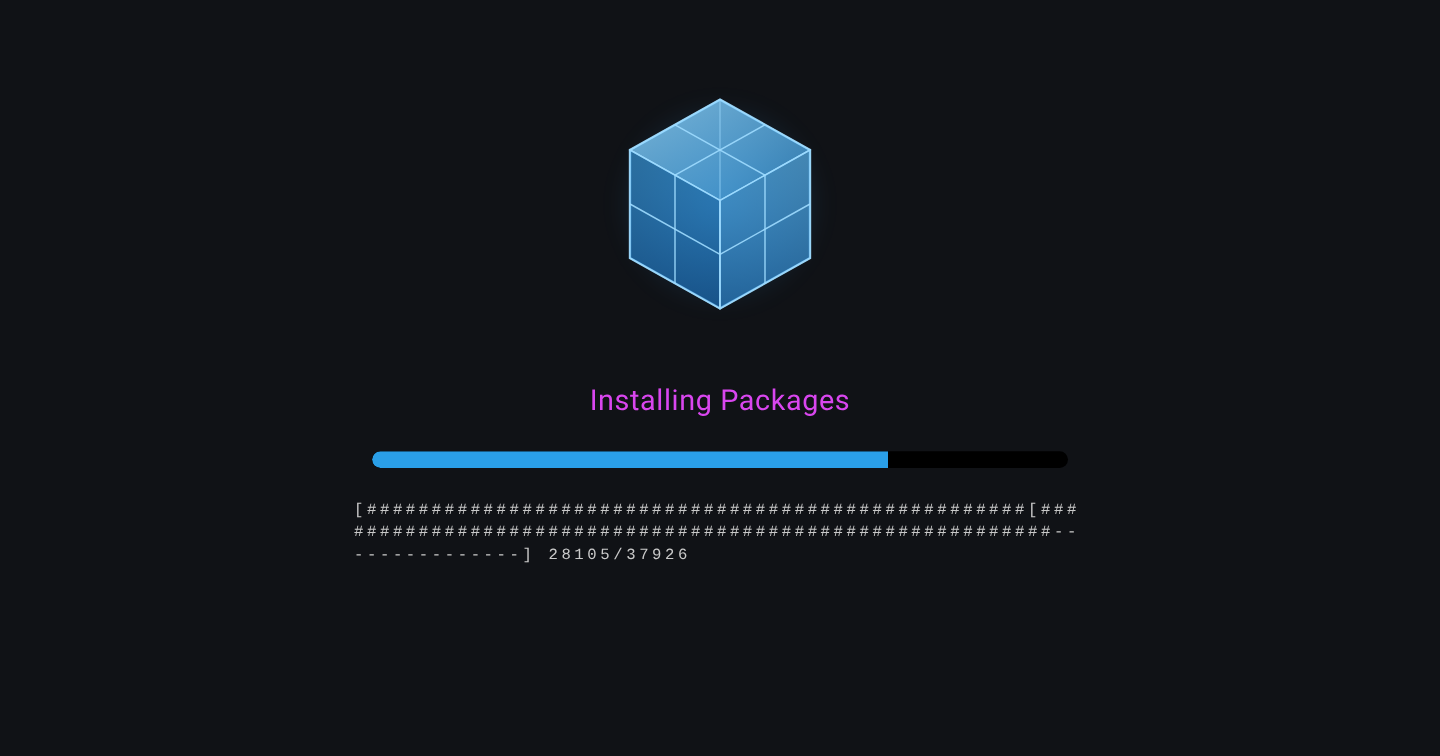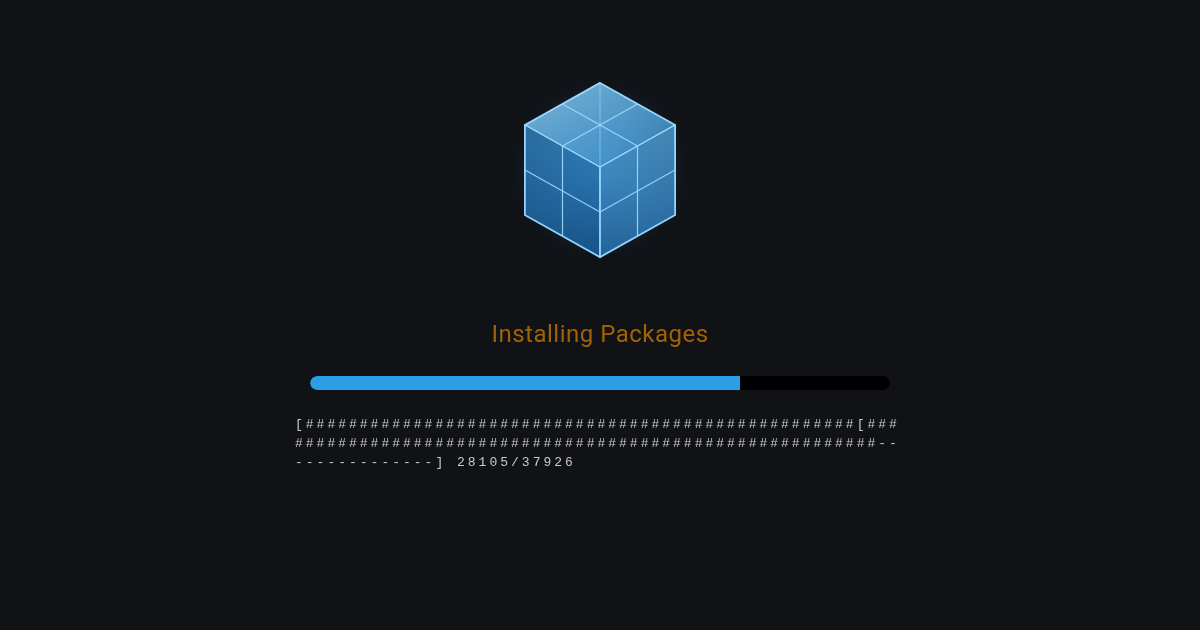--- a/index.html
+++ b/index.html
@@ -32,21 +32,21 @@
     }
     .cube-svg {
       position: relative;
       z-index: 1;
     }
     .title {
       margin-top: 40px;
       font-size: 24px;
       font-weight: 400;
       letter-spacing: 0.5px;
-      color: #a16207;
+      color: #d946ef;
     }
     .progress-track {
       margin-top: 28px;
       width: 580px;
       height: 14px;
       background: #000000;
       border-radius: 7px;
       overflow: hidden;
     }
     .progress-fill {

